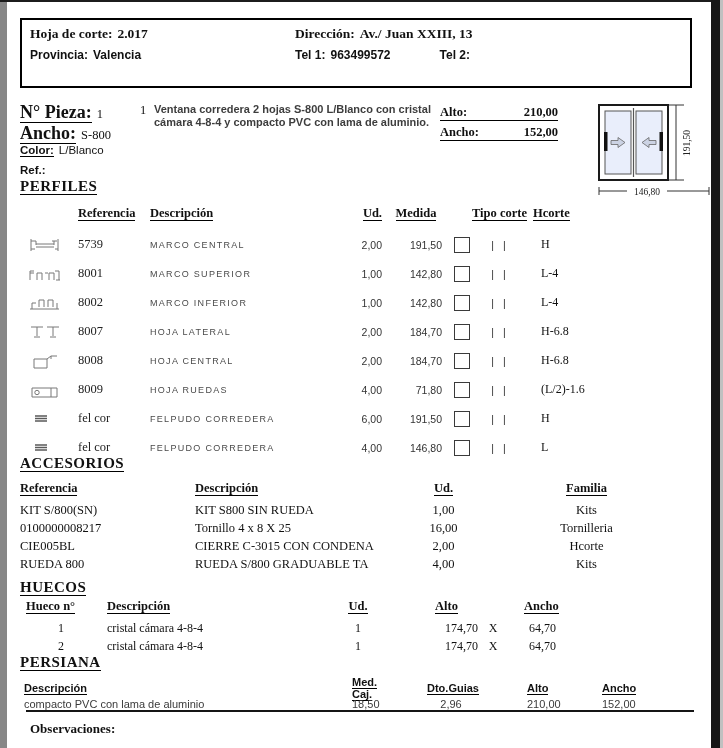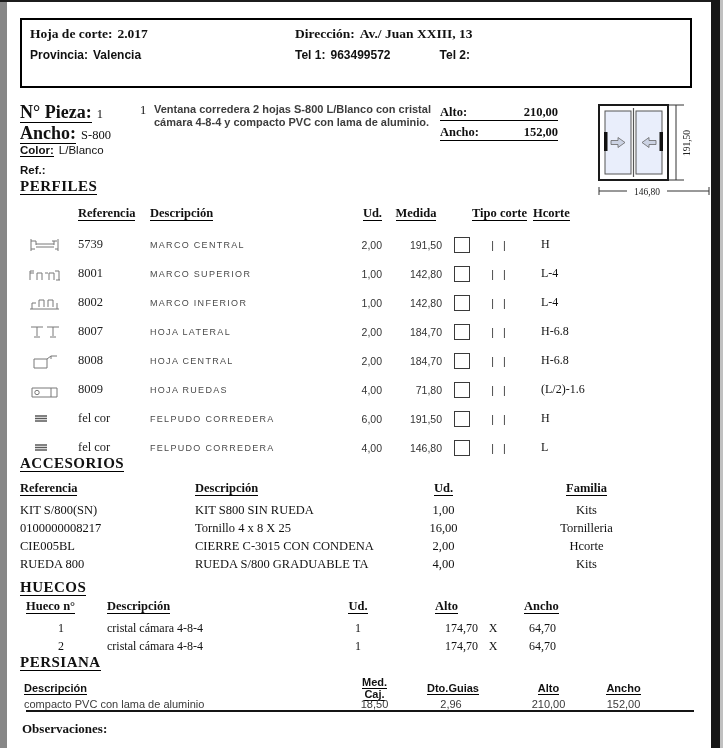--- a/index.html
+++ b/index.html
@@ -94,27 +94,27 @@
   .hh-ud{text-align:center;}
   .hh-alto{padding-left:51px;}
   .hh-ancho{padding-left:46px;}
 
   
   .pe{position:absolute;left:20px;top:654px;width:688px;}
   .pe-grid{display:grid;grid-template-columns:332px 45px 30px 48px 52px 43px 32px 43px;
            font-family:"Liberation Sans",sans-serif;font-size:11px;height:17px;align-items:center;}
   .pe-head{font-weight:bold;margin-top:5px;height:19px;}
   .pe-desc{padding-left:4px;white-space:nowrap;}
-  .pe-r{text-align:center;}
+  .pe-r{text-align:left;}
   .pe-c{text-align:center;}
   .pe-row{color:#3a3a3a;}
   .pe-head .u{border-bottom:1.3px solid #000;}
 
   .rule{position:absolute;left:26px;top:710px;width:668px;border-top:2px solid #151515;}
-  .obs{position:absolute;left:22px;top:721px;font-size:13px;font-weight:bold;}
+  .obs{position:absolute;left:30px;top:721px;font-size:13px;font-weight:bold;}
 
   
   .wdg{position:absolute;left:597px;top:99px;}
   svg.prof{display:block;}
 </style>
 </head>
 <body>
 
 <div class="screen">
   <div class="band-top"></div>

